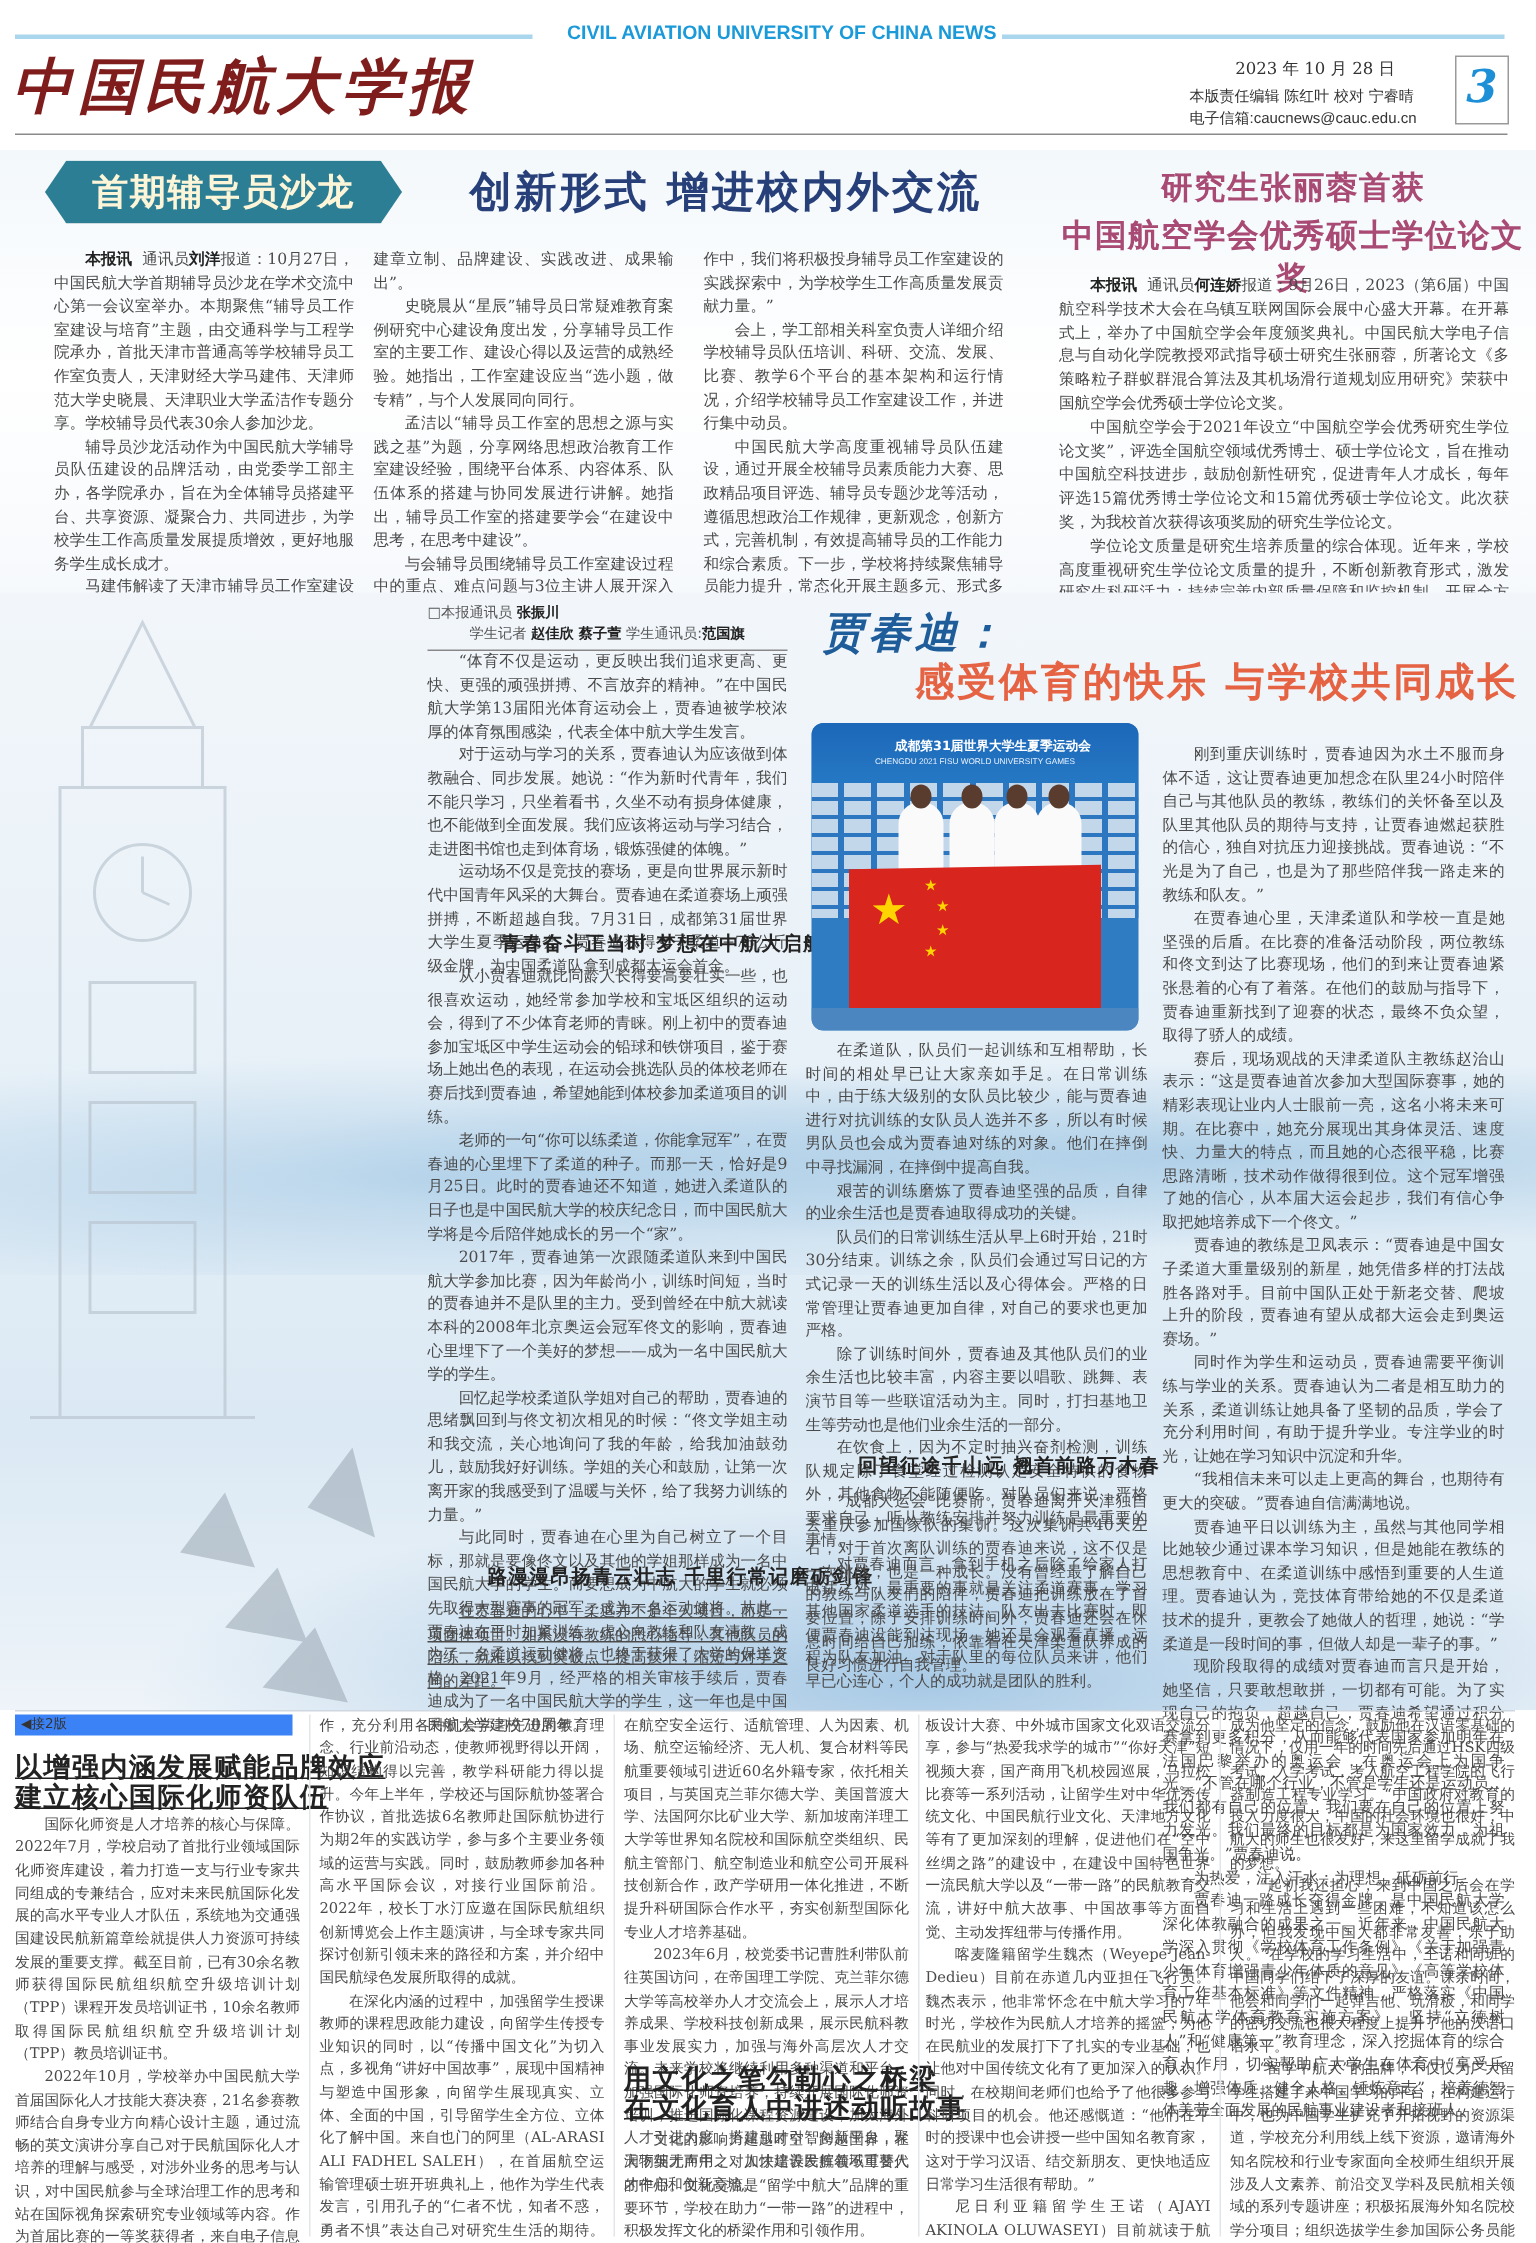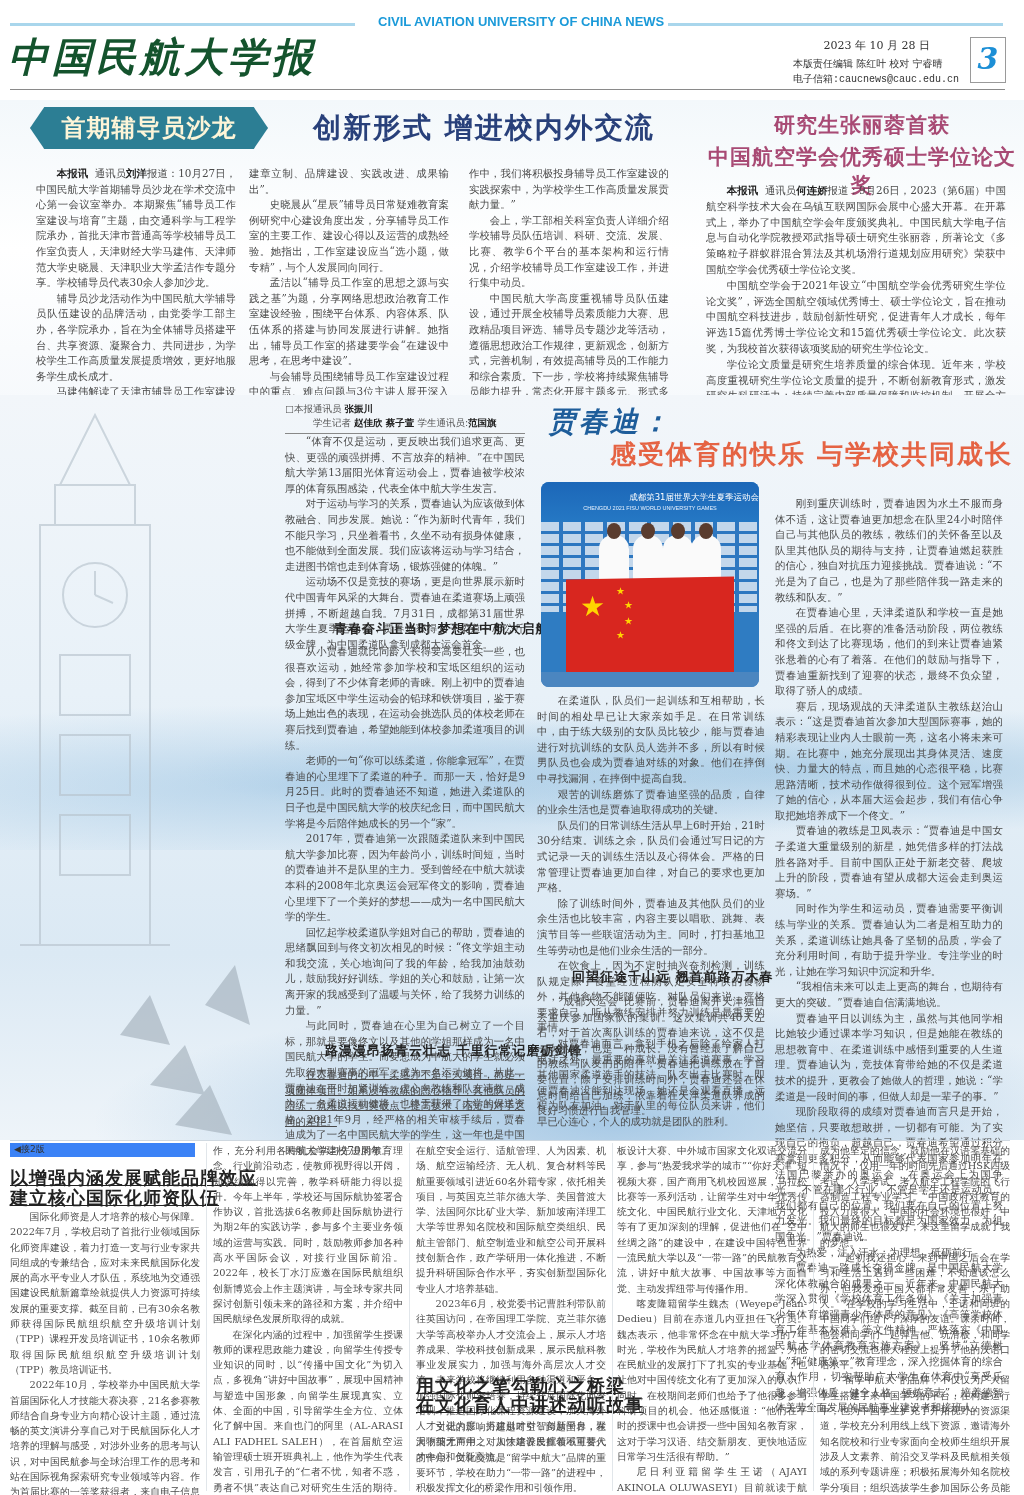--- a/index.html
+++ b/index.html
@@ -4,27 +4,27 @@
 <style>
   * { box-sizing: border-box; margin: 0; padding: 0; }
   html, body { width: 1024px; height: 1495px; background: #ffffff; overflow: hidden; }
   body { position: relative; font-family: "DejaVu Serif", "Liberation Serif", serif; color: #3a3a3a; }
 
   
   .masthead { position: absolute; left: 0; top: 0; width: 1024px; height: 92px; }
   .mast-line-top-left { position: absolute; left: 10px; top: 23px; width: 345px; height: 3px; background: #a9d6ec; }
   .mast-line-top-right { position: absolute; left: 668px; top: 23px; width: 335px; height: 3px; background: #a9d6ec; }
   .mast-line-bottom { position: absolute; left: 10px; top: 89px; width: 995px; height: 1px; background: #8a8a8a; }
-  .paper-name { position: absolute; left: 8px; top: 30px; font-family: "DejaVu Serif", serif; font-size: 40px; font-weight: bold; font-style: italic; color: #14532d; letter-spacing: 4px; white-space: nowrap; }
+  .paper-name { position: absolute; left: 8px; top: 30px; font-family: "DejaVu Serif", serif; font-size: 40px; font-weight: bold; font-style: italic; color: #7f1d1d; letter-spacing: 4px; white-space: nowrap; }
   .english-name { position: absolute; left: 378px; top: 14px; font-family: "Liberation Sans", sans-serif; font-size: 13px; font-weight: bold; color: #1b9ad9; white-space: nowrap; }
   .section-tab { position: absolute; left: 372px; top: 33px; width: 268px; height: 41px; background: #1ea7e6; clip-path: polygon(8% 0, 100% 0, 92% 100%, 0 100%); }
   .section-tab-label { position: absolute; left: 0; right: 0; top: 3px; text-align: center; font-size: 28px; color: #ffffff; letter-spacing: 3px; }
   .issue-date { position: absolute; left: 790px; top: 38px; width: 140px; text-align: right; font-size: 11px; color: #333; white-space: nowrap; }
   .editor-line { position: absolute; left: 793px; top: 57px; font-family: "DejaVu Sans", sans-serif; font-size: 10px; color: #333; white-space: nowrap; }
-  .email-line { position: absolute; left: 793px; top: 72px; font-family: Liberation Mono, monospace; font-size: 10px; color: #333; white-space: nowrap; }
+  .email-line { position: absolute; left: 793px; top: 72px; font-family: Liberation Sans, sans-serif; font-size: 10px; color: #333; white-space: nowrap; }
   .page-box { position: absolute; left: 970px; top: 37px; width: 36px; height: 46px; border: 1px solid #9a9a9a; background: #fff; }
   .page-number { position: absolute; left: 0; right: 0; top: 3px; text-align: center; font-family: "DejaVu Serif", serif; font-size: 30px; font-weight: bold; font-style: italic; color: #1c8fd6; }
 
   
   .top-bg { position: absolute; left: 0; top: 100px; width: 1024px; height: 300px; background: linear-gradient(180deg, #f3f8fb 0%, #ffffff 50%, #f6f9fc 100%); }
   .badge { position: absolute; left: 30px; top: 107px; width: 238px; height: 42px; background: #2c7e94; clip-path: polygon(6% 0, 94% 0, 100% 50%, 94% 100%, 6% 100%, 0 50%); box-shadow: 0 2px 3px rgba(0,0,0,.3); }
   .badge-label { position: absolute; left: 0; right: 0; top: 5px; text-align: center; font-size: 24px; font-weight: bold; color: #fdf5d8; letter-spacing: 1px; }
   .a1-headline { position: absolute; left: 313px; top: 109px; font-size: 28px; font-weight: bold; color: #28407a; letter-spacing: 2px; white-space: nowrap; }
   .col { position: absolute; font-size: 10.4px; line-height: 15.6px; color: #4a4a4a; text-align: justify; }
   .col p { text-indent: 2em; }
@@ -44,21 +44,21 @@
   .byline { position: absolute; left: 285px; top: 402px; width: 240px; font-family: "DejaVu Sans", sans-serif; font-size: 9.5px; line-height: 14px; color: #555; border-bottom: 1px solid #888; padding-bottom: 3px; }
   .byline .nm { font-weight: bold; color: #222; }
   .byline .indent { padding-left: 28px; }
   .a3-name { position: absolute; left: 548px; top: 403px; font-size: 28px; font-weight: bold; font-style: italic; color: #1e5d9a; letter-spacing: 3px; white-space: nowrap; }
   .a3-headline { position: absolute; left: 610px; top: 437px; font-size: 26px; font-weight: bold; color: #e56343; letter-spacing: 2px; white-space: nowrap; }
   .subhead { position: absolute; font-family: "DejaVu Sans", sans-serif; font-size: 13px; font-weight: bold; color: #232323; letter-spacing: 1px; white-space: nowrap; margin-left: 20px; }
 
   
   .photo { position: absolute; left: 541px; top: 482px; width: 218px; height: 205px; border-radius: 8px; overflow: hidden; background: #2f7cc2; }
   .photo-banner { position: absolute; left: 0; top: 0; width: 100%; height: 40px; background: linear-gradient(180deg,#1c67b8,#2578c4); }
-  .photo-banner-cn { position: absolute; left: 0; right: 0; top: 10px; text-align: right; font-family: "DejaVu Sans", sans-serif; font-size: 8.5px; font-weight: normal; color: #fff; padding-left: 24px; }
+  .photo-banner-cn { position: absolute; left: 0; right: 0; top: 10px; text-align: center; font-family: "DejaVu Sans", sans-serif; font-size: 8.5px; font-weight: bold; color: #fff; padding-left: 24px; }
   .photo-banner-en { position: absolute; left: 0; right: 0; top: 23px; text-align: center; font-family: "Liberation Sans", sans-serif; font-size: 5.5px; color: #e8f2ff; }
   .logo-wall { position: absolute; left: 0; top: 40px; width: 100%; height: 90px; background: repeating-linear-gradient(90deg, #dde8f3 0 18px, #2d77c0 18px 22px), #2d77c0; opacity: .85; }
   .logo-wall-rows { position: absolute; left: 0; top: 40px; width: 100%; height: 90px; background: repeating-linear-gradient(180deg, rgba(44,118,192,0) 0 9px, #2d77c0 9px 12px); }
   .person { position: absolute; top: 53px; width: 30px; height: 60px; border-radius: 14px 14px 4px 4px; background: #fafafa; }
   .person .head { position: absolute; left: 8px; top: -12px; width: 14px; height: 16px; border-radius: 50%; background: #5a3c2e; }
   .flag { position: absolute; left: 25px; top: 96px; width: 168px; height: 100px; background: #d8261f; transform: skewY(-1deg); }
   .flag .star-big { position: absolute; left: 14px; top: 14px; font-size: 28px; color: #ffd400; line-height: 1; }
   .flag .star-s { position: absolute; font-size: 10px; color: #ffd400; line-height: 1; }
   .floor { position: absolute; left: 0; top: 190px; width: 100%; height: 15px; background: #4b86c0; }
 

